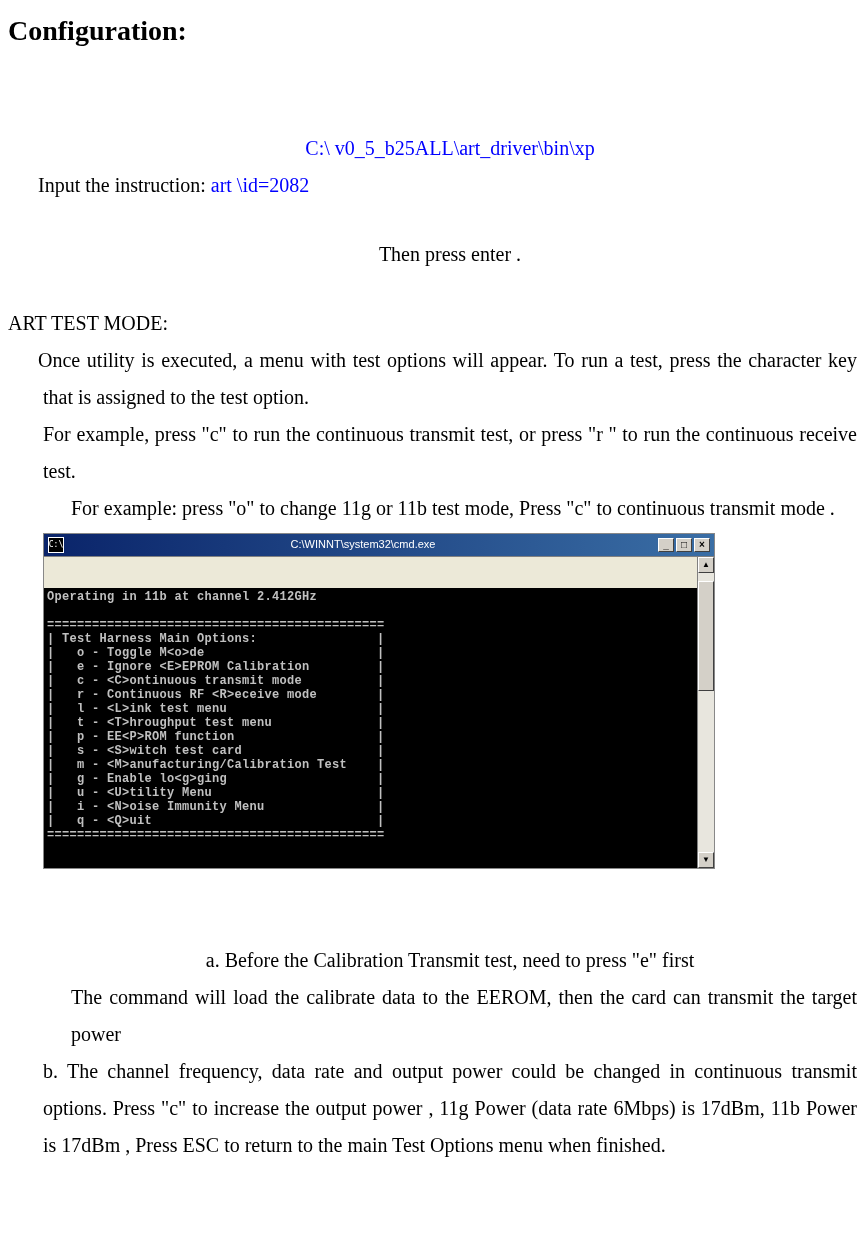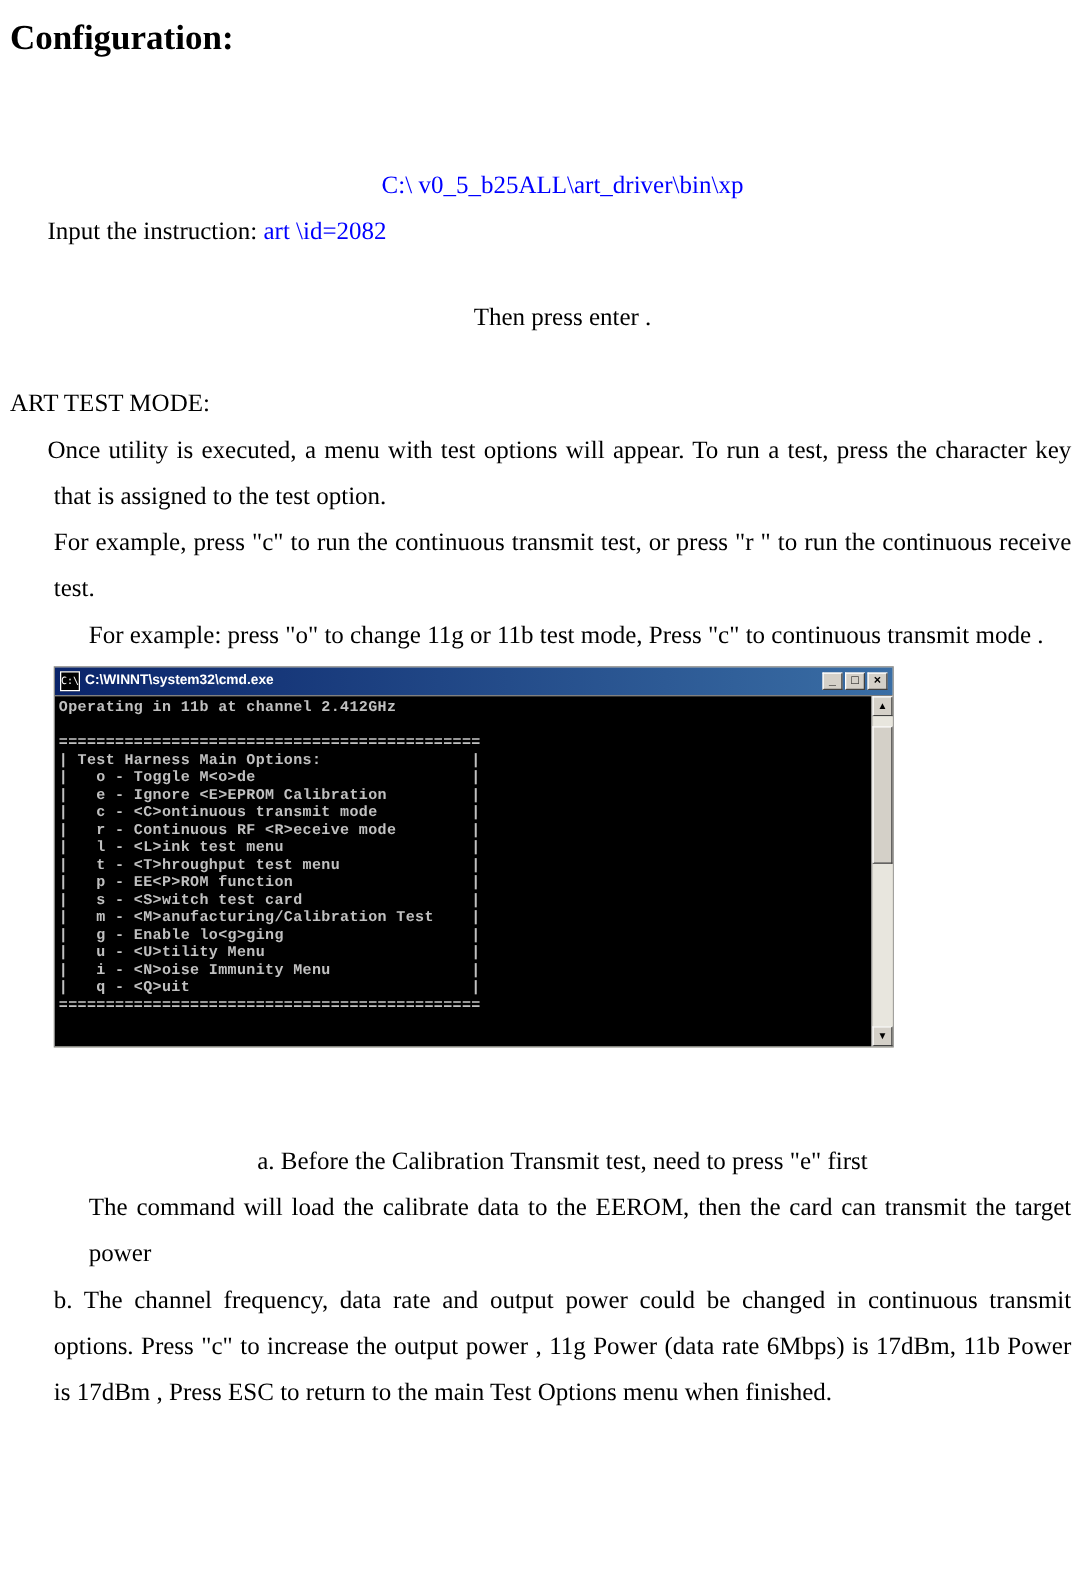--- a/index.html
+++ b/index.html
@@ -43,21 +43,21 @@
     background: #000;
     border: 1px solid #fff;
     margin-right: 4px;
     display: flex;
     align-items: center;
     justify-content: center;
     font-size: 8px;
     font-family: monospace;
     color: #fff;
   }
-  .titlebar .title { font-weight: bold; flex: 1; }
+  .titlebar .title { font-weight: normal; flex: 1; text-align: center; }
   .titlebar .btns { display: flex; gap: 2px; }
   .titlebar .btn {
     width: 16px; height: 14px;
     background: #d4d0c8;
     border: 1px solid #fff;
     border-right-color: #404040;
     border-bottom-color: #404040;
     color: #000;
     font-family: Arial, sans-serif;
     font-size: 10px;
@@ -76,20 +76,21 @@
     background: #000;
     color: #c0c0c0;
     font-family: "Lucida Console", "Courier New", monospace;
     font-size: 12px;
     line-height: 14px;
     padding: 2px 3px 26px 3px;
     white-space: pre;
     font-weight: bold;
     letter-spacing: 0.3px;
     overflow: hidden;
+    margin-top: 31px;
   }
   .scrollbar {
     width: 16px;
     background: #d4d0c8;
     display: flex;
     flex-direction: column;
     border-left: 1px solid #808080;
   }
   .sb-btn {
     height: 16px;

